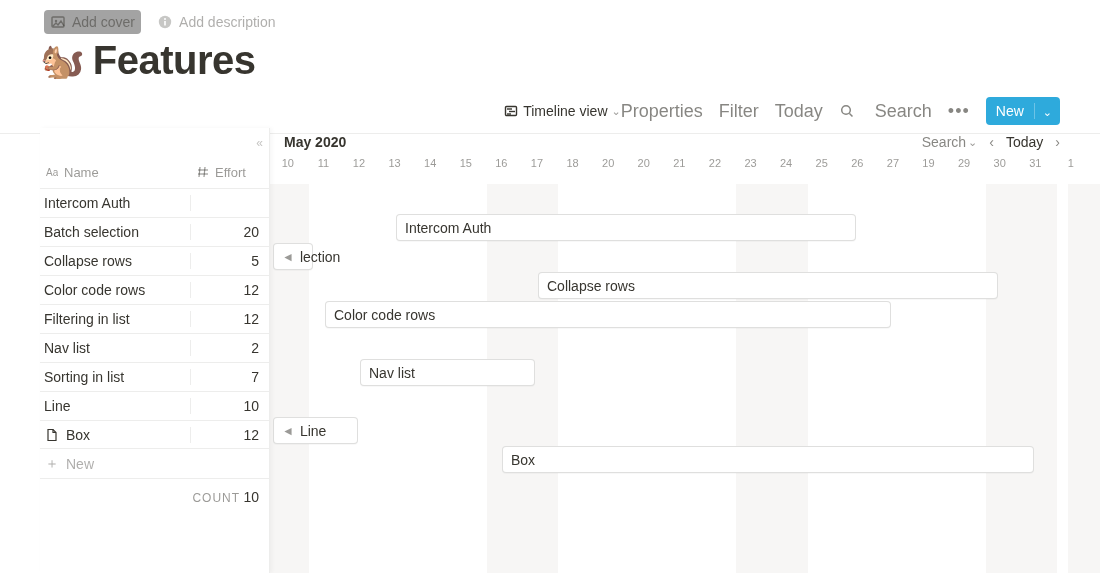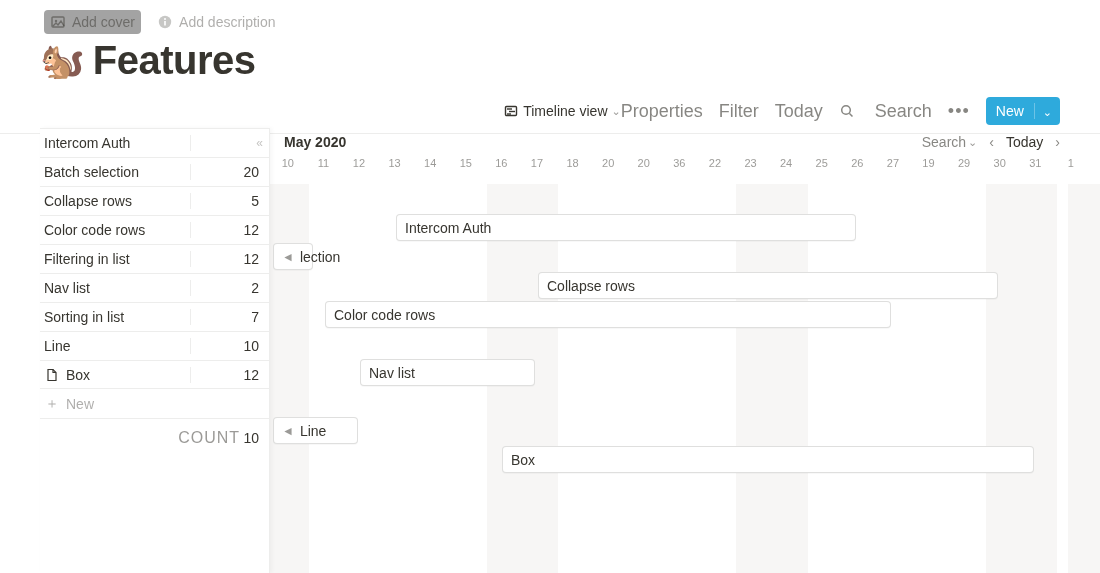--- a/index.html
+++ b/index.html
@@ -107,21 +107,21 @@
     height:30px; color:rgba(55,53,47,0.4);
     padding-left:4px; font-size:14px;
     cursor:pointer; border-bottom:1px solid rgba(55,53,47,0.09);
   }
   .count {
     text-align:right;
     padding:10px 10px 0 0;
     font-size:12px;
     color:rgba(55,53,47,0.5);
   }
-  .count .lbl { letter-spacing:1px; font-size:16px; }
+  .count .lbl { letter-spacing:1px; font-size:12px; }
 
   
   .timeline-pane { flex:1; position:relative; overflow:hidden; }
   .tl-header {
     display:flex; align-items:center; justify-content:space-between;
     padding:6px 40px 4px 14px;
   }
   .tl-month { font-weight:600; font-size:14px;}
   .tl-controls { display:flex; align-items:center; gap:12px; color:rgba(55,53,47,0.6);}
   .tl-controls .today { color:rgb(55,53,47); font-weight:500; }
@@ -223,20 +223,41 @@
       </span>
     </div>
   </div>
 </div>
 <div class="divider"></div>
 
 <div class="body">
 
   <div class="table-pane">
     <span class="collapse-handle">«</span>
+    <div class="thead">
+      <div class="col-name">
+        <span class="icon-sm">
+          <svg width="12" height="12" viewBox="0 0 12 12" fill="currentColor">
+              <text x="0" y="10" font-size="10" font-family="sans-serif">Aa</text>
+            </svg>
+        </span>
+        <span>Name</span>
+      </div>
+      <div class="col-effort">
+        <span class="icon-sm">
+          <svg width="12" height="12" viewBox="0 0 12 12" fill="none" stroke="currentColor" stroke-width="1.2">
+              <line x1="3" y1="1" x2="2" y2="11"></line>
+              <line x1="8" y1="1" x2="7" y2="11"></line>
+              <line x1="1" y1="4" x2="11" y2="4"></line>
+              <line x1="1" y1="8" x2="11" y2="8"></line>
+            </svg>
+        </span>
+        <span>Effort</span>
+      </div>
+    </div>
     <div id="rows">
         <div class="trow">
           <div class="c-name">
             <span>Intercom Auth</span>
           </div>
           <div class="c-effort"></div>
         </div>
         <div class="trow">
           <div class="c-name">
             <span>Batch selection</span>
@@ -320,21 +341,21 @@
         <span>11</span>
         <span>12</span>
         <span>13</span>
         <span>14</span>
         <span>15</span>
         <span>16</span>
         <span>17</span>
         <span>18</span>
         <span>20</span>
         <span>20</span>
-        <span>36</span>
+        <span>21</span>
         <span>22</span>
         <span>23</span>
         <span>24</span>
         <span>25</span>
         <span>26</span>
         <span>27</span>
         <span>19</span>
         <span>29</span>
         <span>30</span>
         <span>31</span>

